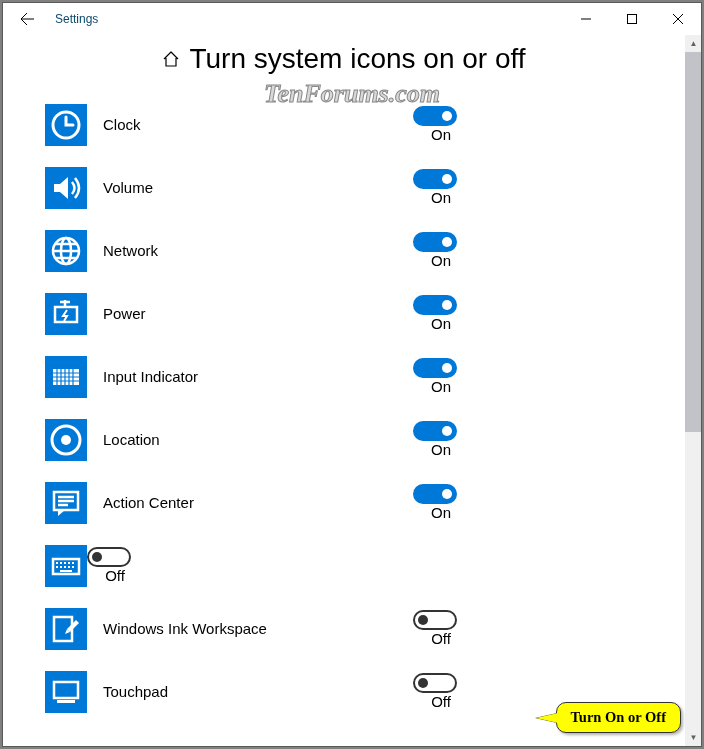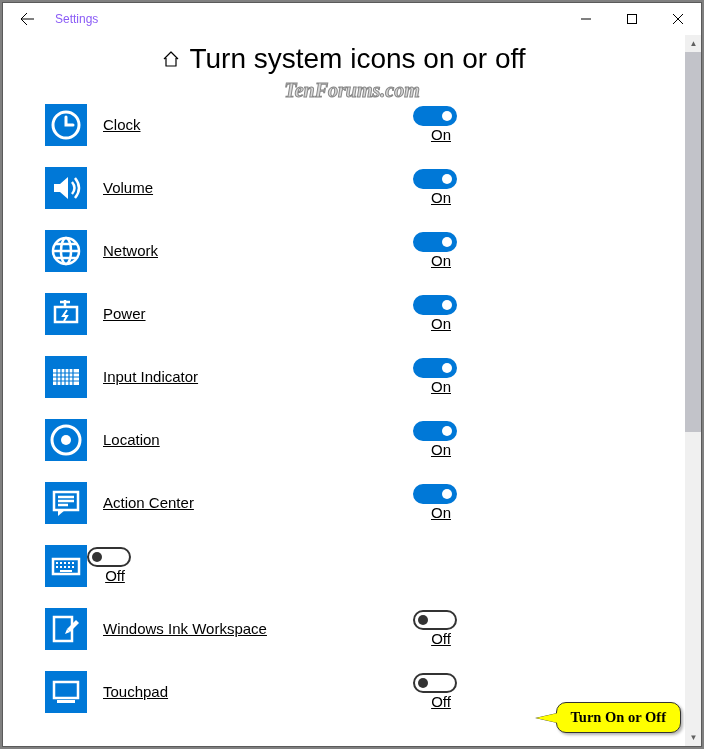--- a/index.html
+++ b/index.html
@@ -19,21 +19,21 @@
     position: relative;
     display: flex;
     flex-direction: column;
   }
   
   .titlebar {
     height: 32px;
     display: flex;
     align-items: center;
     padding-left: 8px;
-    color: #8b5cf6;
+    color: #0c4a6e;
     font-size: 12px;
   }
   .titlebar .back {
     width: 32px;
     height: 32px;
     display: flex;
     align-items: center;
     justify-content: center;
     cursor: pointer;
   }
@@ -87,21 +87,20 @@
   }
   
   .list {
     display: flex;
     flex-direction: column;
   }
   .item {
     display: flex;
     align-items: center;
     height: 63px;
-    text-decoration: underline;
   }
   .icon-box {
     width: 42px;
     height: 42px;
     background: #0078d7;
     display: flex;
     align-items: center;
     justify-content: center;
     color: #fff;
     flex-shrink: 0;
@@ -174,21 +173,21 @@
     top: 17px;
     height: 380px;
   }
   
   .watermark {
     position: absolute;
     top: 76px;
     left: 50%;
     transform: translateX(-50%);
     font-family: Georgia, "Times New Roman", serif;
-    font-size: 20px;
+    font-size: 26px;
     font-weight: bold;
     font-style: italic;
     color: #d9d9d9;
     -webkit-text-stroke: 1px #888;
     text-shadow: 0 1px 0 #fff;
     pointer-events: none;
     white-space: nowrap;
     letter-spacing: 0px;
   }
   

